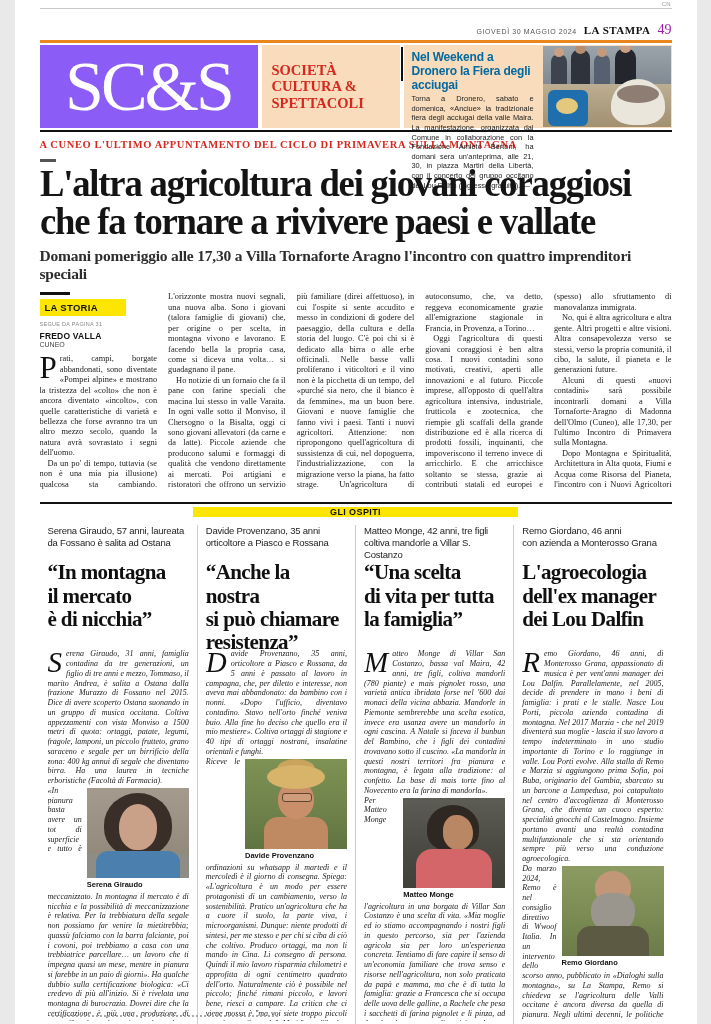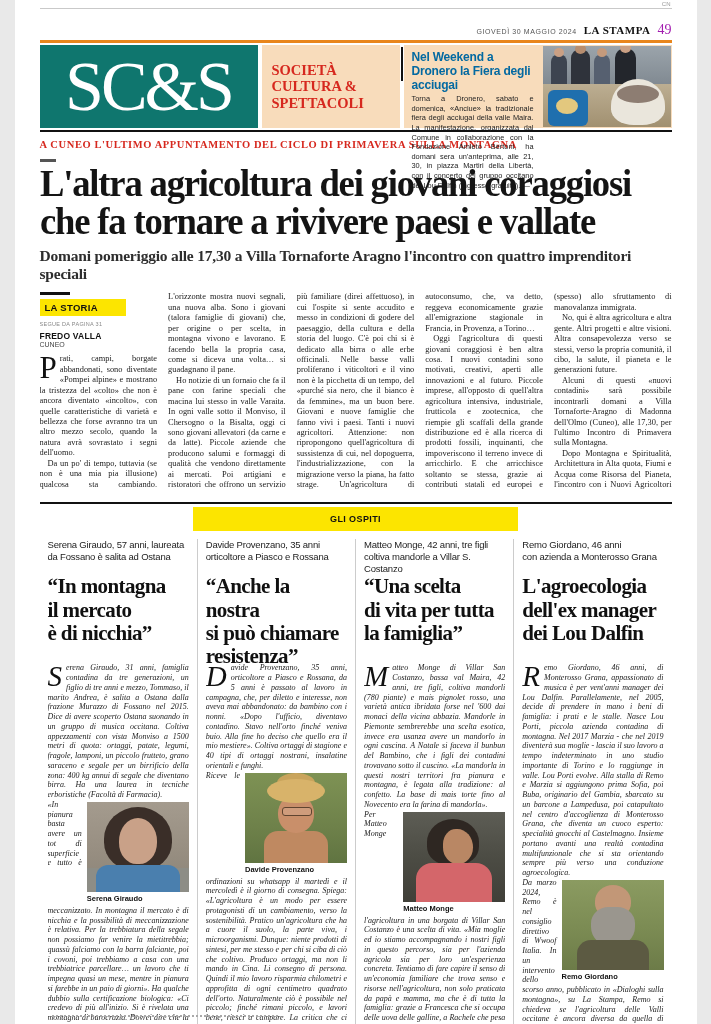--- a/index.html
+++ b/index.html
@@ -11,21 +11,21 @@
   .edition { position:absolute; top:1px; right:26px; font:6px "Liberation Sans",sans-serif; color:#999; }
   .topline { position:absolute; top:8px; left:25px; right:25px; border-top:1px solid #c9c9c9; }
   .dateline { position:absolute; top:22px; right:25px; display:flex; align-items:baseline; gap:7px; }
   .dateline .date { font:7px "Liberation Sans",sans-serif; letter-spacing:.6px; color:#555; }
   .dateline .mast { font-family:"Liberation Serif",serif; font-weight:700; font-size:11px; letter-spacing:.5px; color:#111; }
   .dateline .pnum { font-family:"Liberation Serif",serif; font-size:14px; color:#a21caf; }
 
   
   .orange-rule { margin-top:40px; height:3px; background:#e9861c; }
   .mast-row { display:flex; margin-top:2px; height:83px; gap:4px; }
-  .scs-box { width:218px; background:#0f766e; color:#fff; display:flex; align-items:center; justify-content:center;
+  .scs-box { width:218px; background:#8b5cf6; color:#fff; display:flex; align-items:center; justify-content:center;
              font-family:"Liberation Serif",serif; font-size:70px; font-weight:400; letter-spacing:-3px; line-height:83px; }
   .soc-box { width:118px; background:#f8dcbb; color:#d6281e; font-family:"Liberation Serif",serif;
              font-weight:700; font-size:14.5px; line-height:1.12; display:flex; align-items:center;
              padding:0 10px; white-space:pre-line; }
   .news-box { flex:1; background:#f8dcbb; display:flex; position:relative; }
   .news-accent { position:absolute; left:-3px; top:2px; width:2px; height:34px; background:#111; }
   .news-text { flex:1; padding:5px 7px 4px 8px; }
   .news-title { font:bold 12px "Liberation Sans",sans-serif; color:#0369a1; margin-bottom:2px; letter-spacing:-.2px; }
   .news-body { font:7.4px/1.3 "Liberation Sans",sans-serif; color:#222; text-align:justify; }
   .fair { position:relative; width:128px; margin:1px 1px 1px 2px; background:#8e969c; overflow:hidden; }
@@ -67,21 +67,21 @@
   .story-bar { width:30px; height:3px; background:#111; margin-bottom:4px; }
   .story-label { display:inline-block; background:#fce500; font:bold 9.5px "Liberation Sans",sans-serif;
                  color:#111; padding:3px 28px 3px 5px; letter-spacing:.3px; }
   .continues { margin-top:5px; font:5.5px "Liberation Sans",sans-serif; color:#888; letter-spacing:.3px; }
   .byline { margin-top:4px; font:bold 8.5px "Liberation Sans",sans-serif; color:#111; letter-spacing:.2px; }
   .place { font:7px "Liberation Sans",sans-serif; color:#444; margin-bottom:5px; }
 
   
   .guests-rule { margin-top:8px; border-top:2px solid #111; }
   .guests-label { margin:3px auto 0 auto; width:325px; background:#fce500; text-align:center;
-                  font:bold 9px "Liberation Sans",sans-serif; color:#111; padding:7px 0; letter-spacing:.4px; }
+                  font:bold 9px "Liberation Sans",sans-serif; color:#111; padding:0 0; letter-spacing:.4px; }
   .guests-row { display:flex; margin-top:8px; }
   .guest { flex:1 1 0; padding:0 8px; min-width:0; }
   .guest + .guest { border-left:1px solid #ccc; }
   .g-kicker { font:9.5px/1.25 "Liberation Sans",sans-serif; letter-spacing:-.2px; color:#222;
               white-space:pre-line; height:26px; }
   .g-head { margin:10px 0 0 0; font-family:"Liberation Serif",serif; font-weight:700; font-size:21px;
             line-height:1.1; letter-spacing:-.6px; color:#101010; white-space:pre-line; height:74px; }
   .g-body { margin-top:14px; height:372px; overflow:hidden; font-size:8px; line-height:1.22; text-align:justify; }
   .g-body p { margin:0;font-style:italic; }
   .g-lead::first-letter { float:left; font-size:29px; line-height:23px; padding:2px 4px 0 0; color:#111; }

